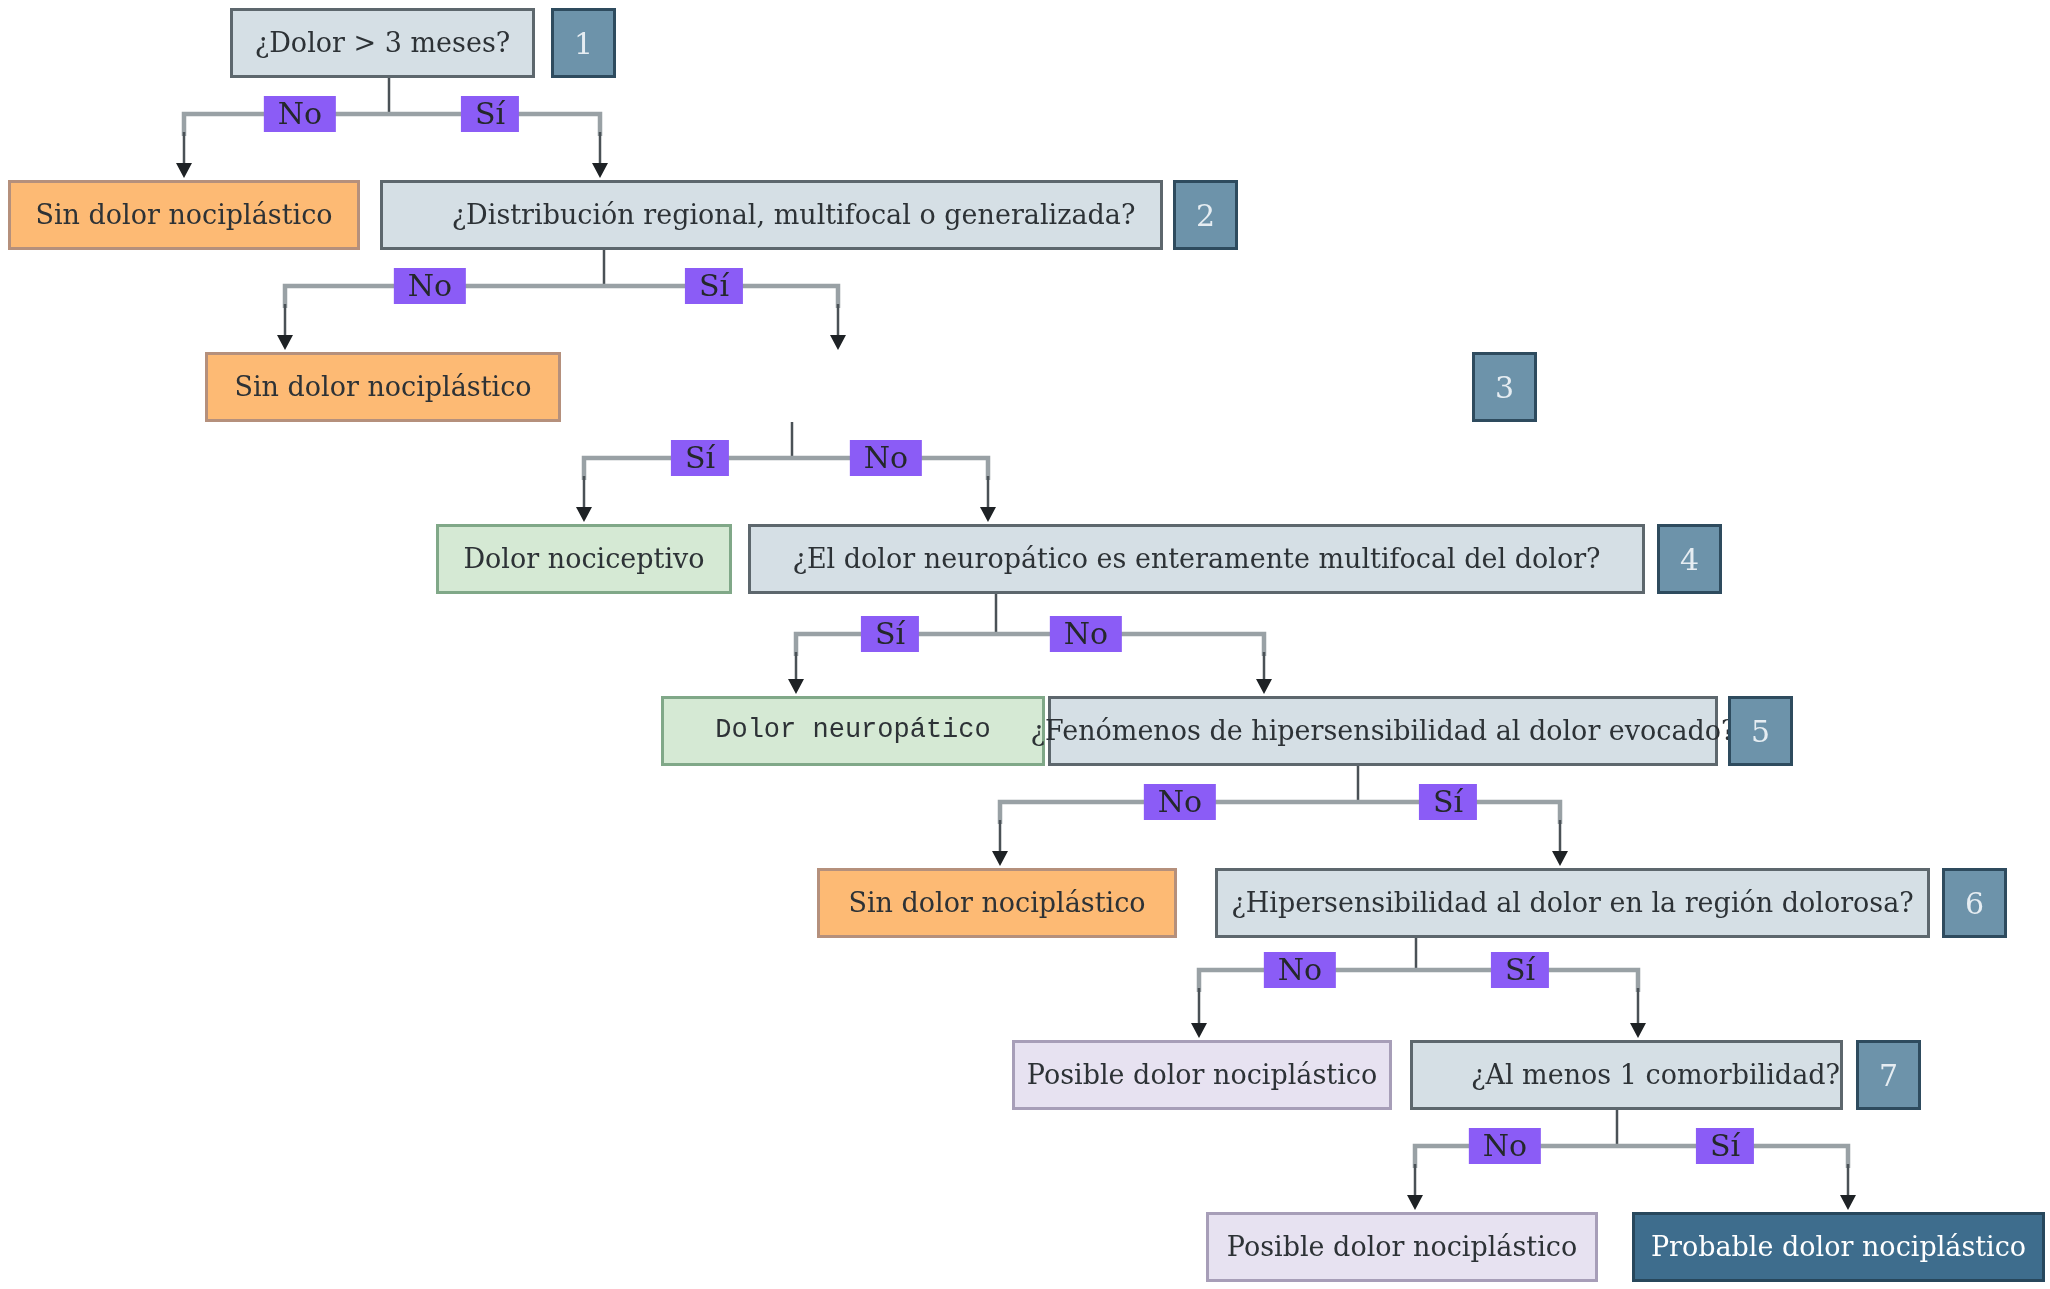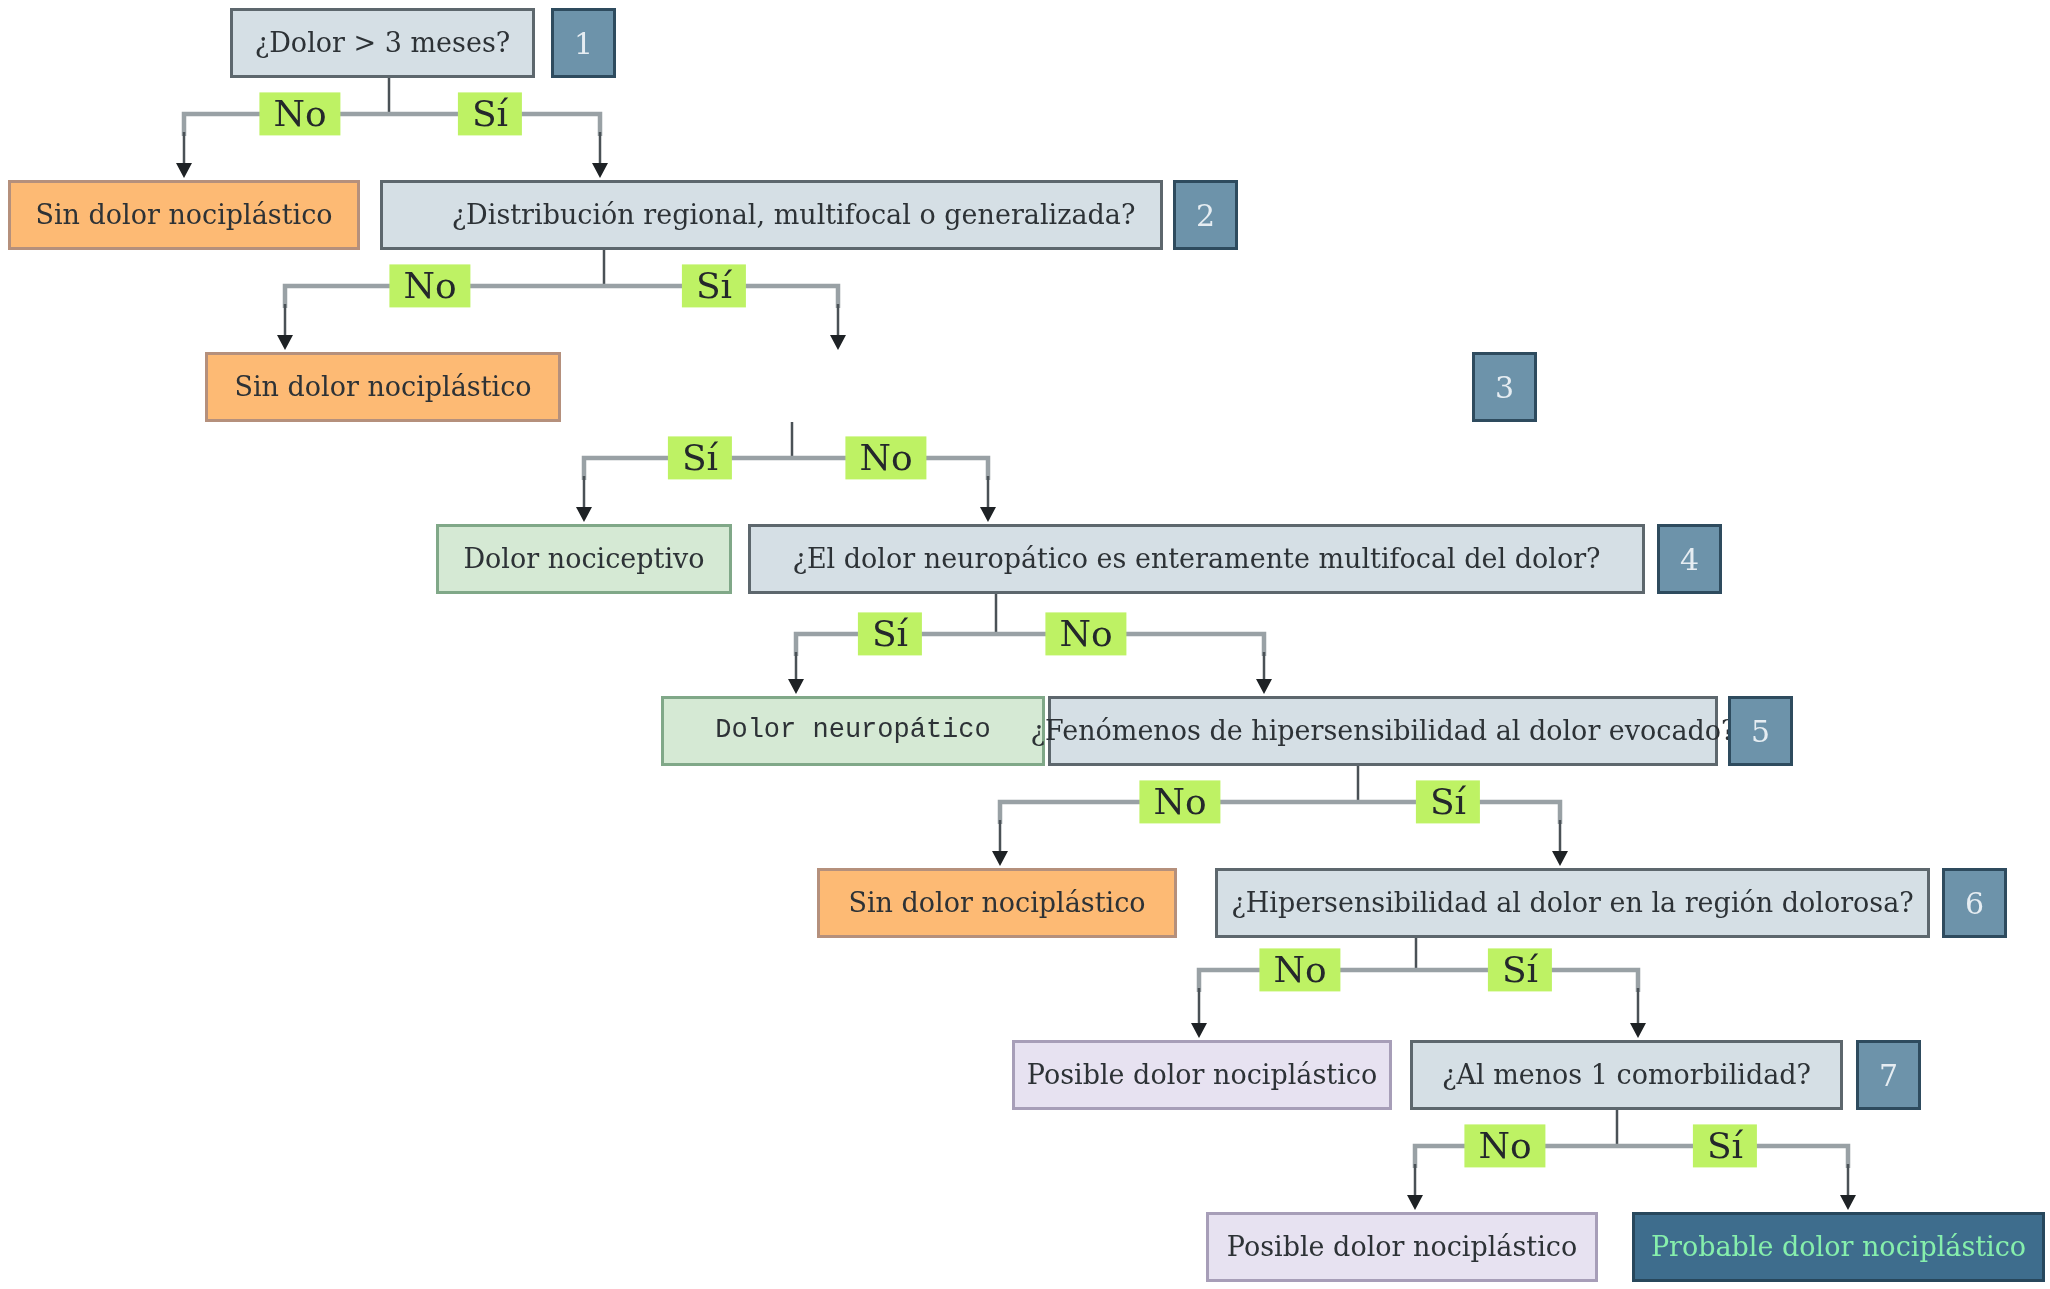--- a/index.html
+++ b/index.html
@@ -21,38 +21,38 @@
     font-size: 27px;
     color: #2d3236;
     white-space: nowrap;
     box-sizing: border-box;
     line-height: 1.1;
   }
   .node.question { background: #d5dfe5; border: 3px solid #5d676d; }
   .node.peach    { background: #fdba74; border: 3px solid #b5907c; }
   .node.green    { background: #d5e9d4; border: 3px solid #80a888; }
   .node.lavender { background: #e7e2f1; border: 3px solid #a79eb8; }
-  .node.dark     { background: #3e6d8d; border: 3px solid #27475c; color: #86efac; }
+  .node.dark     { background: #3e6d8d; border: 3px solid #27475c; color: #ffffff; }
   .badge {
     position: absolute;
     display: flex;
     align-items: center;
     justify-content: center;
     background: #6d93aa;
     border: 3px solid #2e4b5e;
     color: #e6edf2;
     font-size: 30px;
     box-sizing: border-box;
   }
   .branch-label {
     position: absolute;
     transform: translate(-50%, -50%);
-    background: #bef264;
+    background: #8b5cf6;
     padding: 0 14px;
-    font-size: 36px;
+    font-size: 30px;
     color: #24282b;
     line-height: 1.2;
   }
 </style>
 </head>
 <body>
 
 <div id="stage">
   <svg id="wires" viewBox="0 0 2050 1289" xmlns="http://www.w3.org/2000/svg">
       <line x1="389" y1="78" x2="389" y2="116" stroke="#4a5156" stroke-width="2.5"></line>
@@ -144,21 +144,21 @@
     <div class="node peach" style="left: 817px; top: 868px; width: 360px; height: 70px;">
       <span>Sin dolor nociplástico</span>
     </div>
     <div class="node question" style="left: 1215px; top: 868px; width: 715px; height: 70px;">
       <span>¿Hipersensibilidad al dolor en la región dolorosa?</span>
     </div>
     <div class="badge" style="left: 1942px; top: 868px; width: 65px; height: 70px;">6</div>
     <div class="node lavender" style="left: 1012px; top: 1040px; width: 380px; height: 70px;">
       <span>Posible dolor nociplástico</span>
     </div>
-    <div class="node question" style="left: 1410px; top: 1040px; width: 433px; height: 70px;">
+    <div class="node question" style="left: 1410px; top: 1040px; width: 433px; height: 70px; justify-content: flex-end;">
       <span>¿Al menos 1 comorbilidad?</span>
     </div>
     <div class="badge" style="left: 1856px; top: 1040px; width: 65px; height: 70px;">7</div>
     <div class="node lavender" style="left: 1206px; top: 1212px; width: 392px; height: 70px;">
       <span>Posible dolor nociplástico</span>
     </div>
     <div class="node dark" style="left: 1632px; top: 1212px; width: 413px; height: 70px;">
       <span>Probable dolor nociplástico</span>
     </div>
   </div>

